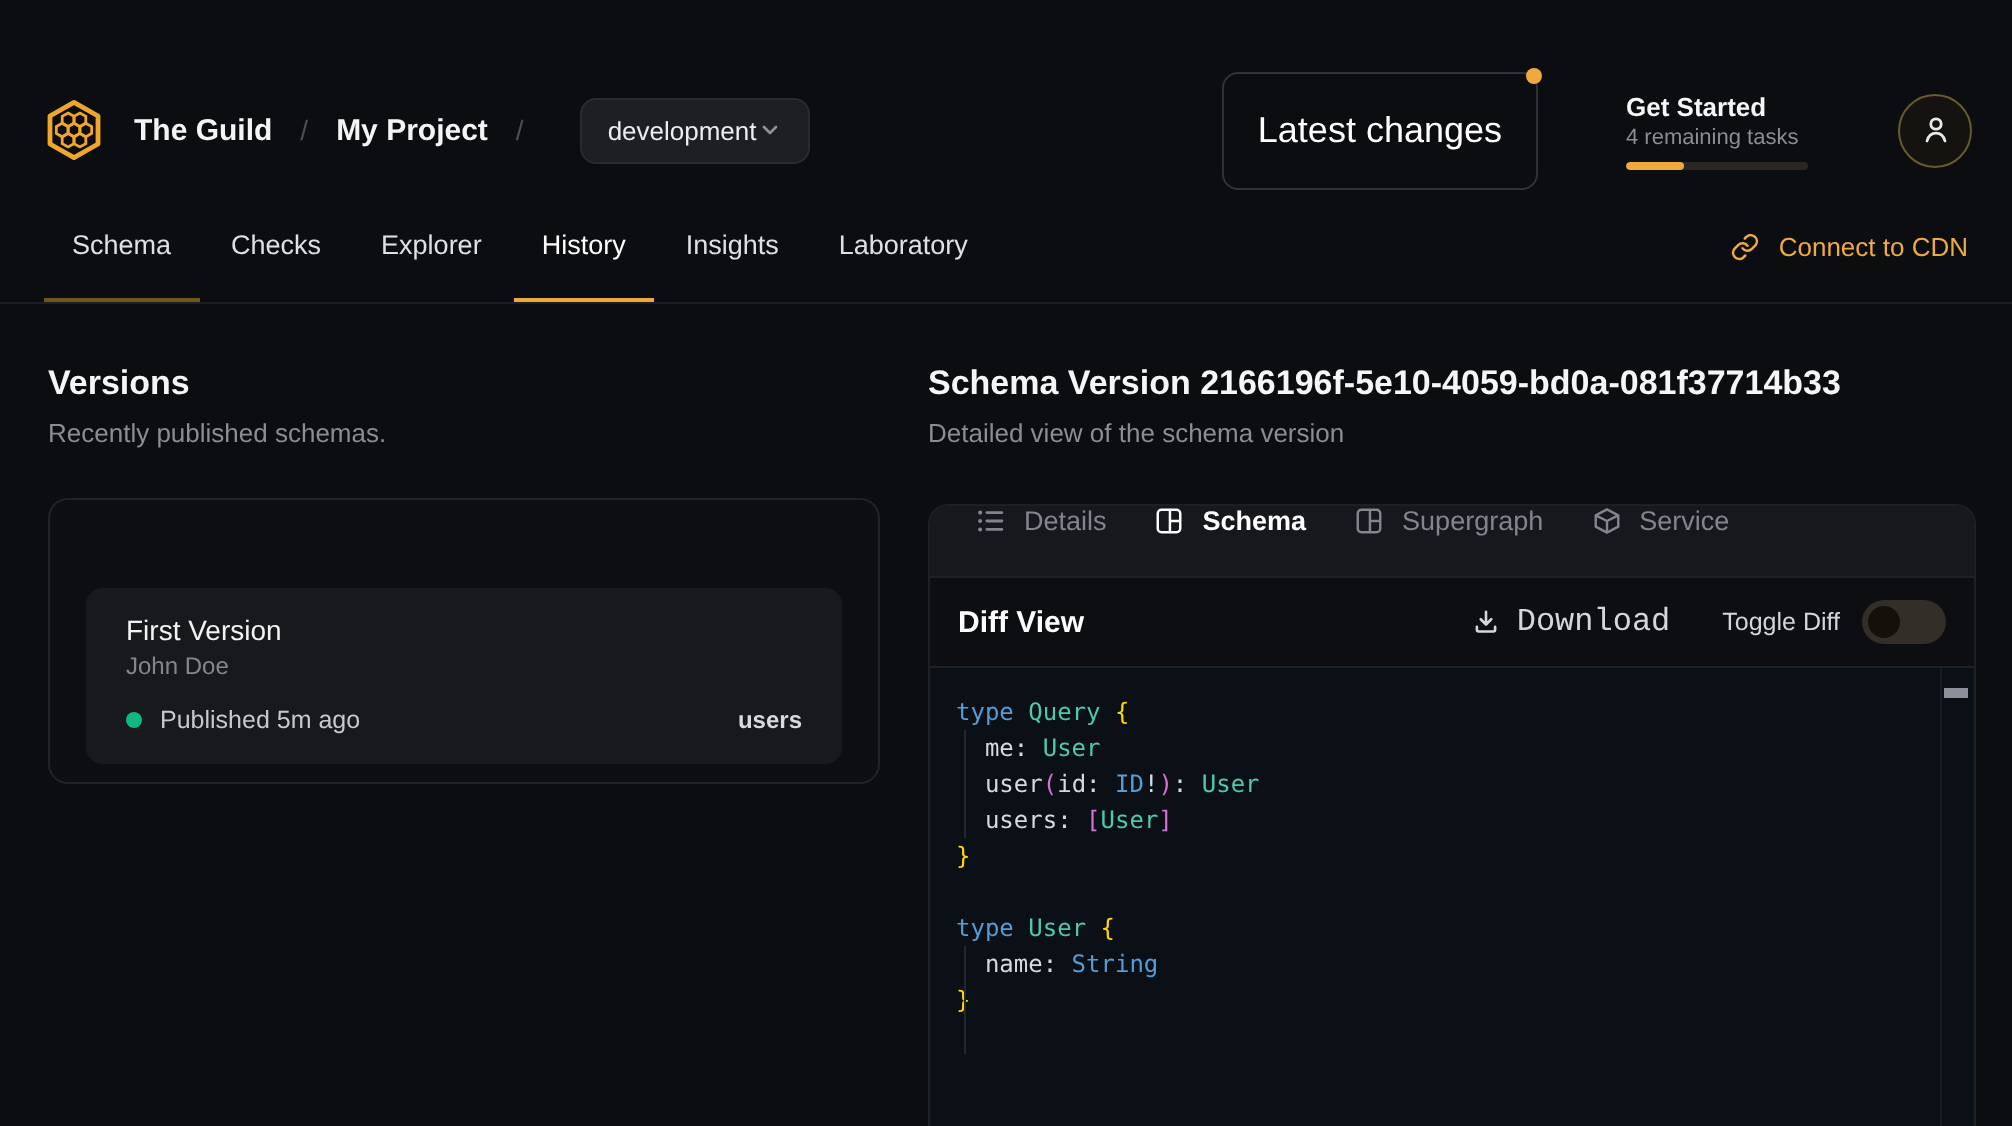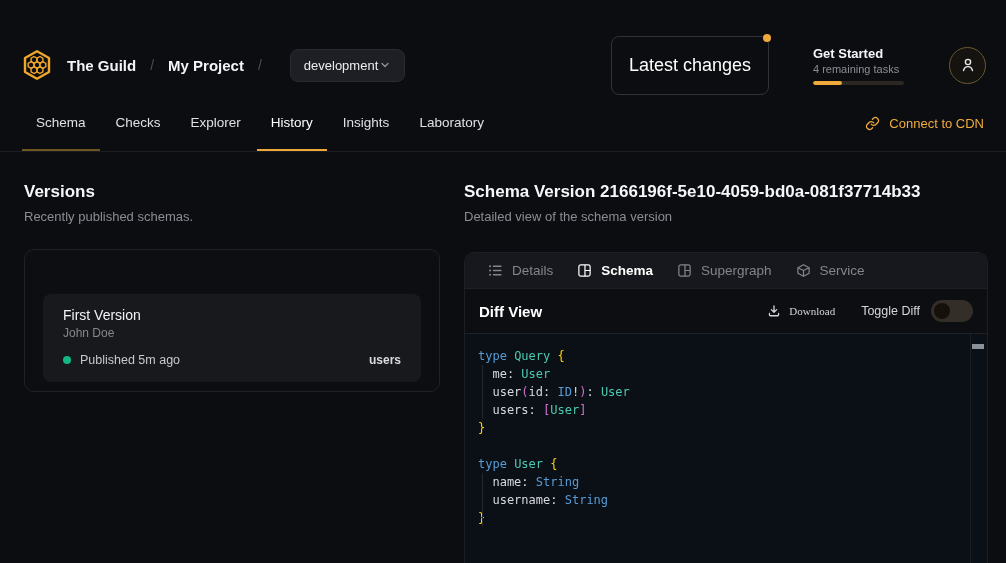--- a/index.html
+++ b/index.html
@@ -51,29 +51,29 @@
   .vi-author { font-size:12px; color:#85878d; margin-top:3px; }
   .vi-row { margin-top:13px; display:flex; align-items:center; gap:9px; }
   .vi-dot { width:8px; height:8px; border-radius:50%; background:#10b981; flex-shrink:0; }
   .vi-status { font-size:12.5px; color:#c7c9ce; }
   .vi-service { margin-left:auto; font-size:12px; font-weight:700; color:#d8dadd; }
 
   
   .detail-box { margin-top:28px; height:346px; border:1px solid #1c1f24; border-bottom:none;
     border-radius:10px 10px 0 0; display:flex; flex-direction:column; overflow:hidden; }
   .tabstrip { height:36px; flex-shrink:0; background:#17181d; border-bottom:1px solid #1e2025;
-    display:flex; align-items:center; padding:0 23px; gap:24px; }
+    display:flex; align-items:flex-start; padding:0 23px; gap:24px; }
   .dtab { display:flex; align-items:center; gap:9px; font-size:13.5px; color:#83858c; cursor:pointer; }
   .dtab.active { color:#ffffff; font-weight:600; }
   .dtab svg { flex-shrink:0; }
   .diffbar { height:44px; flex-shrink:0; display:flex; align-items:center; padding:0 14px; background:#0c0e12; }
   .diff-title { font-size:15px; font-weight:700; color:#ffffff; }
   .diff-right { margin-left:auto; display:flex; align-items:center; gap:26px; }
-  .download-btn { display:flex; align-items:center; gap:8px; font-size:11px; color:#d4d6da;
-    background:none; border:none; font-family:Liberation Serif, serif; cursor:pointer; }
+  .download-btn { display:flex; align-items:center; gap:8px; font-size:16px; color:#d4d6da;
+    background:none; border:none; font-family:Liberation Mono, monospace; cursor:pointer; }
   .toggle-wrap { display:flex; align-items:center; gap:11px; }
   .toggle-label { font-size:12.5px; color:#d4d6da; }
   .switch { position:relative; width:42px; height:22px; border-radius:11px; background:#332e27; cursor:pointer; }
   .switch .knob { position:absolute; left:3px; top:3px; width:16px; height:16px; border-radius:50%; background:#15110a; }
 
   
   .codearea { flex:1; position:relative; background:#0b0f16; border-top:1px solid #1e2126;
     padding:13px 30px 0 13px; overflow:hidden; cursor:text; }
   .code-line { font-family:"DejaVu Sans Mono", monospace; font-size:12px; line-height:18px;
     height:18px; white-space:pre; }
@@ -249,21 +249,20 @@
       <div class="codearea">
         <div id="code-content">
             <div class="code-line"><span class="tk-kw">type</span><span class="tk-pl"> </span><span class="tk-ty">Query</span><span class="tk-pl"> </span><span class="tk-b1">{</span></div>
             <div class="code-line"><span class="tk-pl">  me: </span><span class="tk-ty">User</span></div>
             <div class="code-line"><span class="tk-pl">  user</span><span class="tk-b2">(</span><span class="tk-pl">id: </span><span class="tk-kw">ID</span><span class="tk-pl">!</span><span class="tk-b2">)</span><span class="tk-pl">: </span><span class="tk-ty">User</span></div>
             <div class="code-line"><span class="tk-pl">  users: </span><span class="tk-b2">[</span><span class="tk-ty">User</span><span class="tk-b2">]</span></div>
             <div class="code-line"><span class="tk-b1">}</span></div>
             <div class="code-line">&nbsp;</div>
             <div class="code-line"><span class="tk-kw">type</span><span class="tk-pl"> </span><span class="tk-ty">User</span><span class="tk-pl"> </span><span class="tk-b1">{</span></div>
             <div class="code-line"><span class="tk-pl">  name: </span><span class="tk-kw">String</span></div>
-            <div class="code-line"><span class="tk-pl">  username: </span><span class="tk-kw">String</span></div>
             <div class="code-line"><span class="tk-b1">}</span></div>
           </div>
         <div class="indent-guide guide-1"></div>
         <div class="indent-guide guide-2"></div>
         <div class="scroll-line"></div>
         <div class="scroll-thumb"></div>
       </div>
 
     </div>
   </div>

